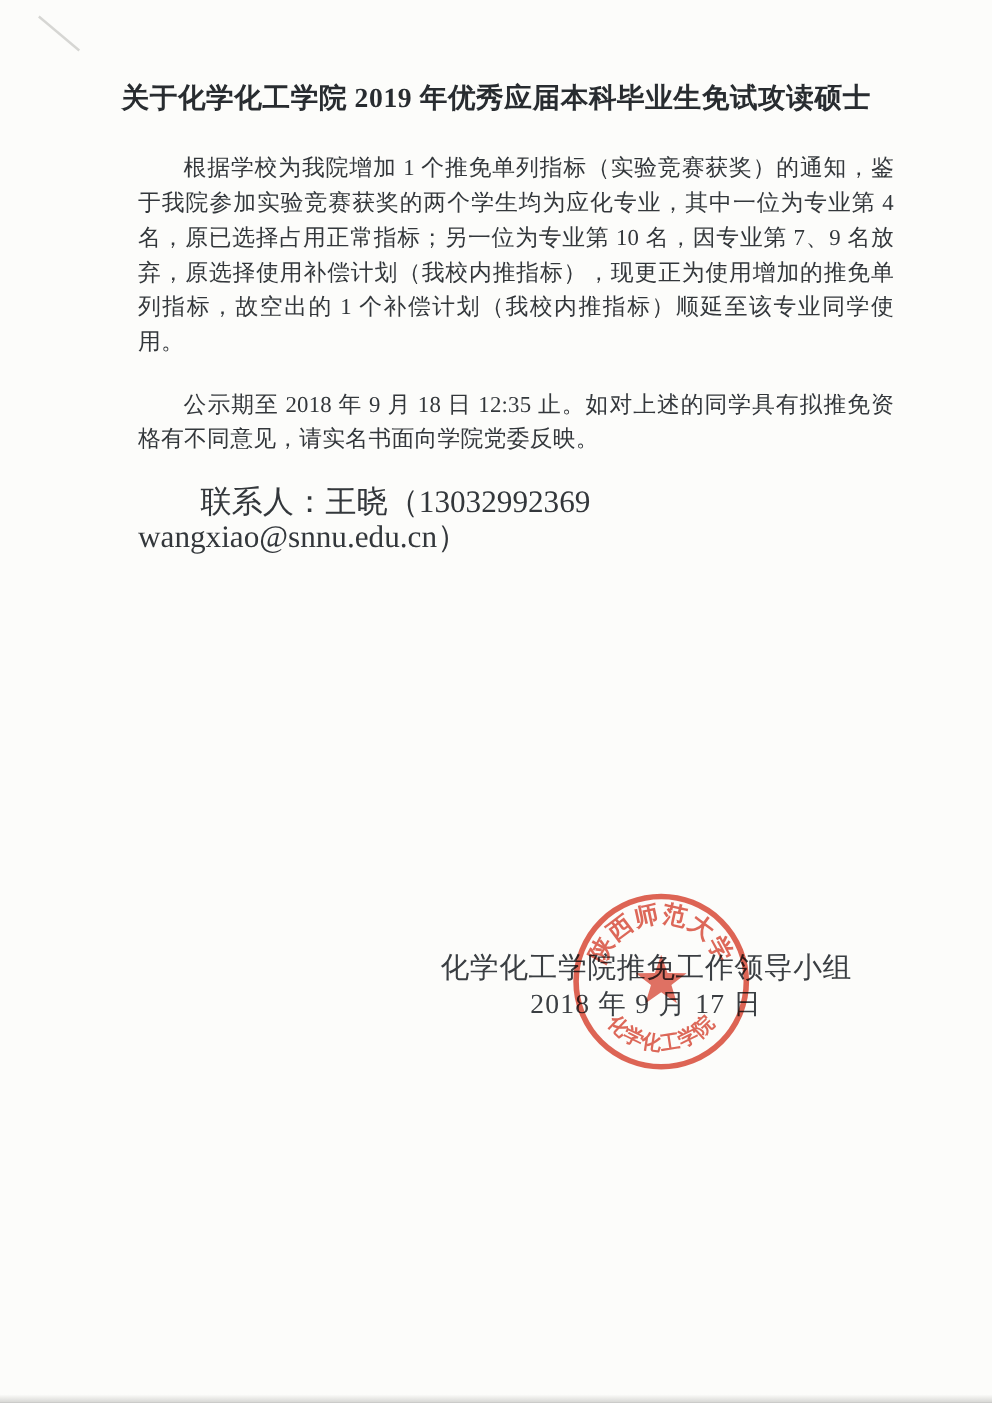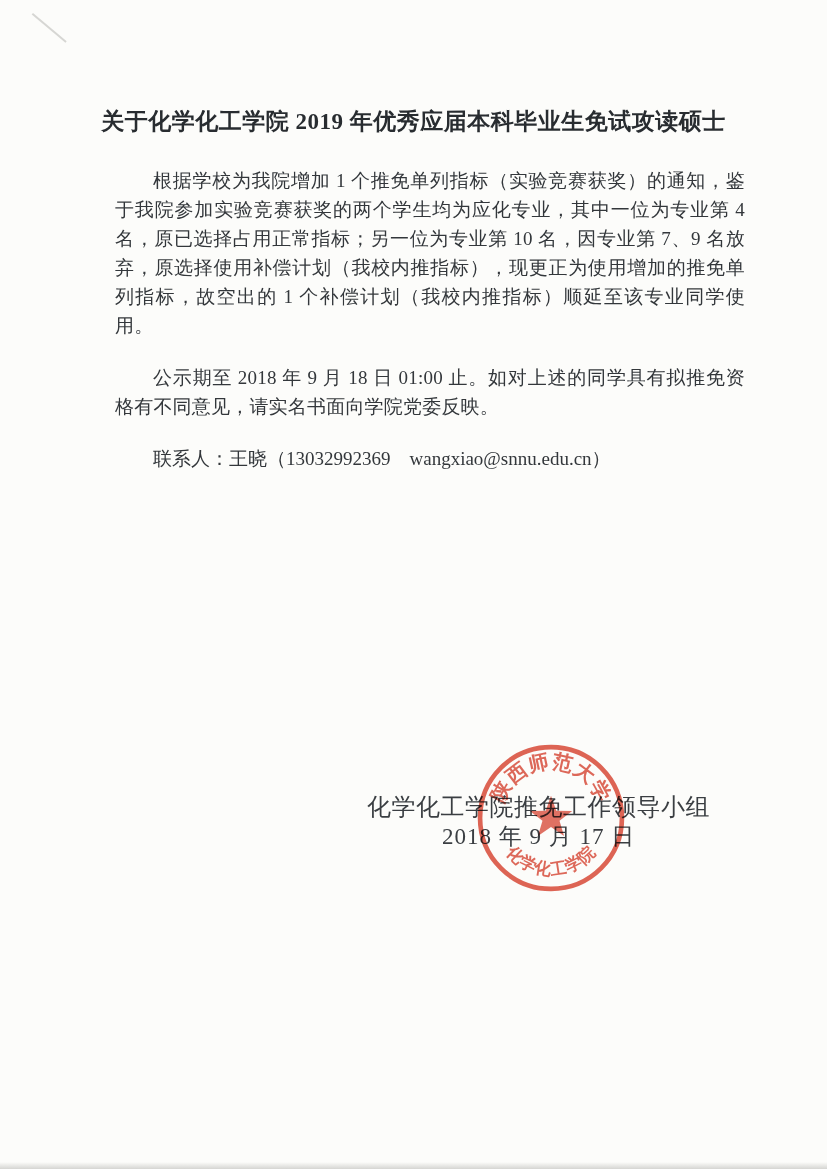--- a/index.html
+++ b/index.html
@@ -5,21 +5,21 @@
   html,body{margin:0;padding:0;background:#9a9a98;}
   .page{
     position:relative;
     width:827px;height:1169px;
     margin:0 auto;
     background:#fcfcfa;
     overflow:hidden;
     font-family:"Liberation Serif","DejaVu Serif",serif;
     color:#33373b;
     box-sizing:border-box;
-    padding-top:104px;
+    padding-top:64px;
   }
   .page::after{
     content:"";
     position:absolute;left:0;bottom:0;width:100%;height:7px;
     background:linear-gradient(to top, rgba(150,150,145,0.38), rgba(150,150,145,0));
     pointer-events:none;
   }
   .corner-artifact{
     position:absolute;left:33px;top:13px;
     width:44px;height:2px;background:#c2c2bf;opacity:.65;
@@ -42,21 +42,21 @@
     font-size:19px;
     line-height:29px;
     text-align:justify;
     text-indent:2em;
     letter-spacing:.2px;
   }
   .para:last-of-type{margin-bottom:0;}
   .contact{
     width:630px;
     margin:22px 82px 0 115px;
-    font-size:19px;
+    font-size:26px;
     line-height:29px;
     text-indent:2em;
     white-space:pre-wrap;
   }
   .signature{
     position:absolute;
     top:792px;right:117px;
     text-align:center;
     color:#3a3e42;
   }
@@ -87,21 +87,21 @@
 
   <div class="corner-artifact"></div>
 
   <h1 class="title">
     <span class="title-line">关于化学化工学院 2019 年优秀应届本科毕业生免试攻读硕士</span>
   </h1>
 
   <p class="para">根据学校为我院增加 1 个推免单列指标（实验竞赛获奖）的通知，鉴于我院参加实验竞赛获奖的两个学生均为应化专业，其中一位为专业第 4 名，原已选择占用正常指标；另一位为专业第 10 名，因专业第 7、9 名放弃，原选择使用补偿计划（我校内推指标），现更正为使用增加的推免单列指标，故空出的 1 个补偿计划（我校内推指标）顺延至该专业同学使用。</p>
 
 
-  <p class="para">公示期至 2018 年 9 月 18 日 01:00 止。如对上述的同学具有拟推免资格有不同意见，请实名书面向学院党委反映。</p>
+  <p class="para">公示期至 2018 年 9 月 18 日 12:35 止。如对上述的同学具有拟推免资格有不同意见，请实名书面向学院党委反映。</p>
 
   <p class="contact">联系人：王晓（13032992369    wangxiao@snnu.edu.cn）</p>
 
   <div class="signature">
     <div class="sig-org">化学化工学院推免工作领导小组</div>
     <div class="sig-date">2018 年 9 月 17 日</div>
   </div>
 
   <svg class="seal" viewBox="0 0 150 150" xmlns="http://www.w3.org/2000/svg">
     <defs>

